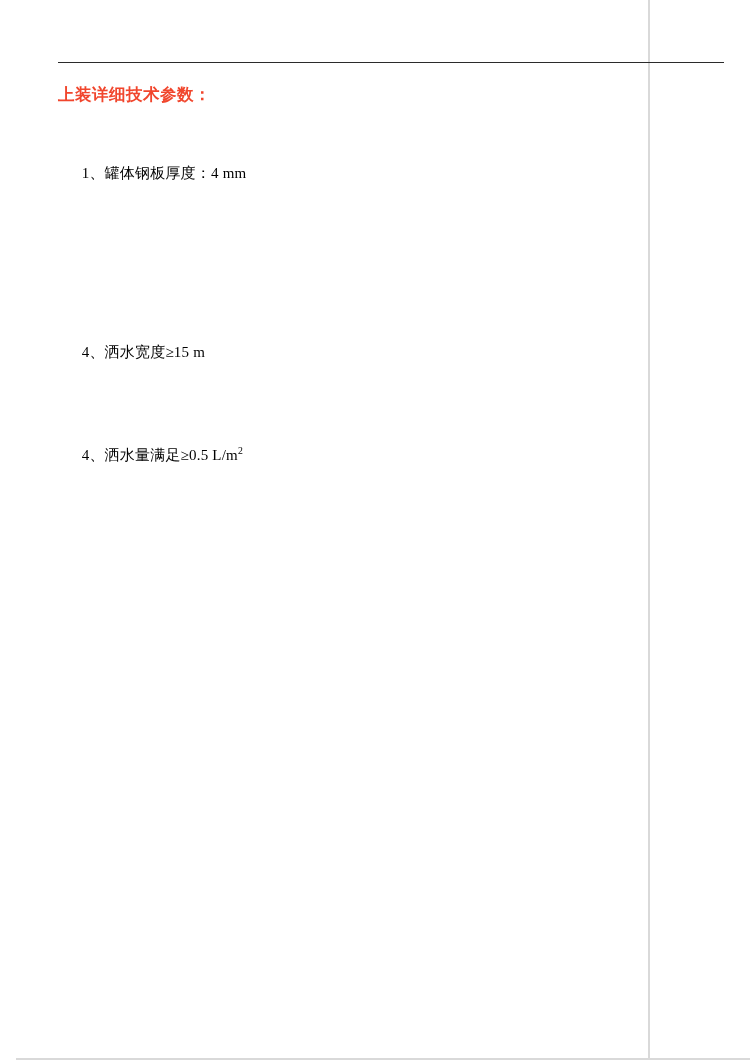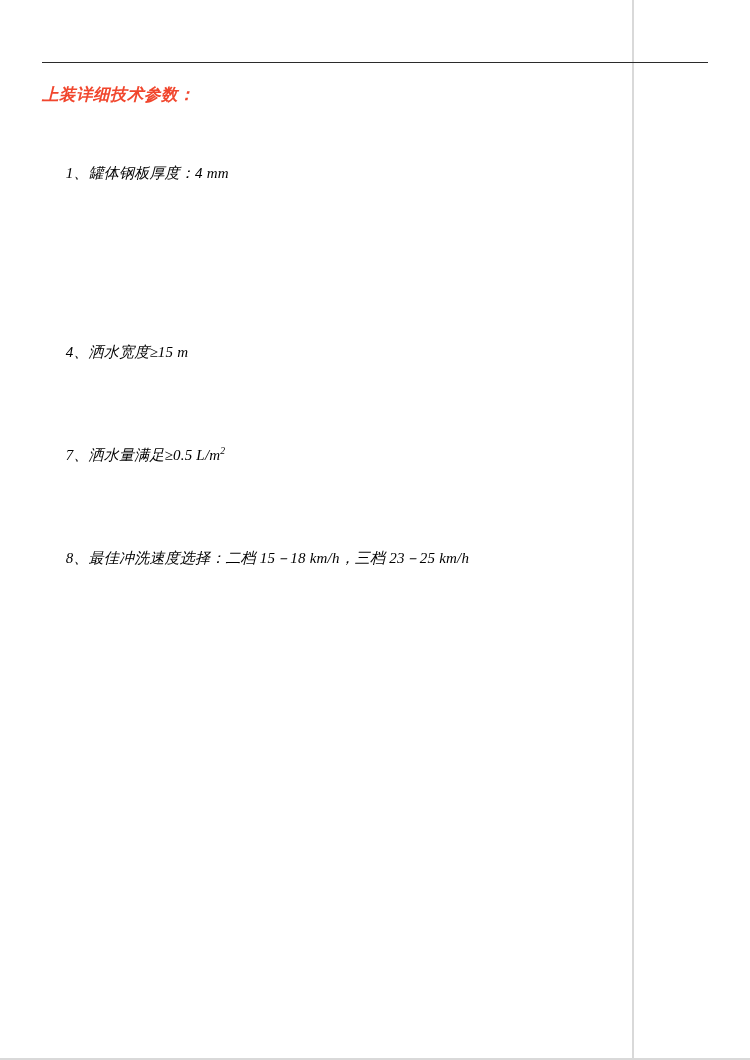--- a/index.html
+++ b/index.html
@@ -10,27 +10,26 @@
   body {
     width: 750px;
     height: 1060px;
     font-family: "Liberation Serif", "DejaVu Serif", serif;
     color: #000000;
     position: relative;
     overflow: hidden;
   }
   .page {
     position: absolute;
-    left: 0;
+    left: 16px;
     top: 0;
     width: 634px;
     height: 1060px;
     background: #ffffff;
     box-sizing: border-box;
-    font-style: italic;
   }
   .page-border-right {
     position: absolute;
     right: 0;
     top: 0;
     width: 2px;
     height: 1060px;
     background: #d9d9d9;
   }
   .page-border-bottom {
@@ -101,25 +100,22 @@
     </div>
 
 
     <div class="item">
       <span>4、洒水宽度≥15 m</span>
     </div>
 
 
 
     <div class="item">
-      <span>7、洒水量满足≥0.5 L/m</span><sup>2</sup>
+      <span>4、洒水量满足≥0.5 L/m</span><sup>2</sup>
     </div>
 
-    <div class="item">
-      <span>8、最佳冲洗速度选择：二档 15－18 km/h，三档 23－25 km/h</span>
-    </div>
 
     <div class="item">
       
     </div>
 
   </div>
 </div>
 
 </body></html>

